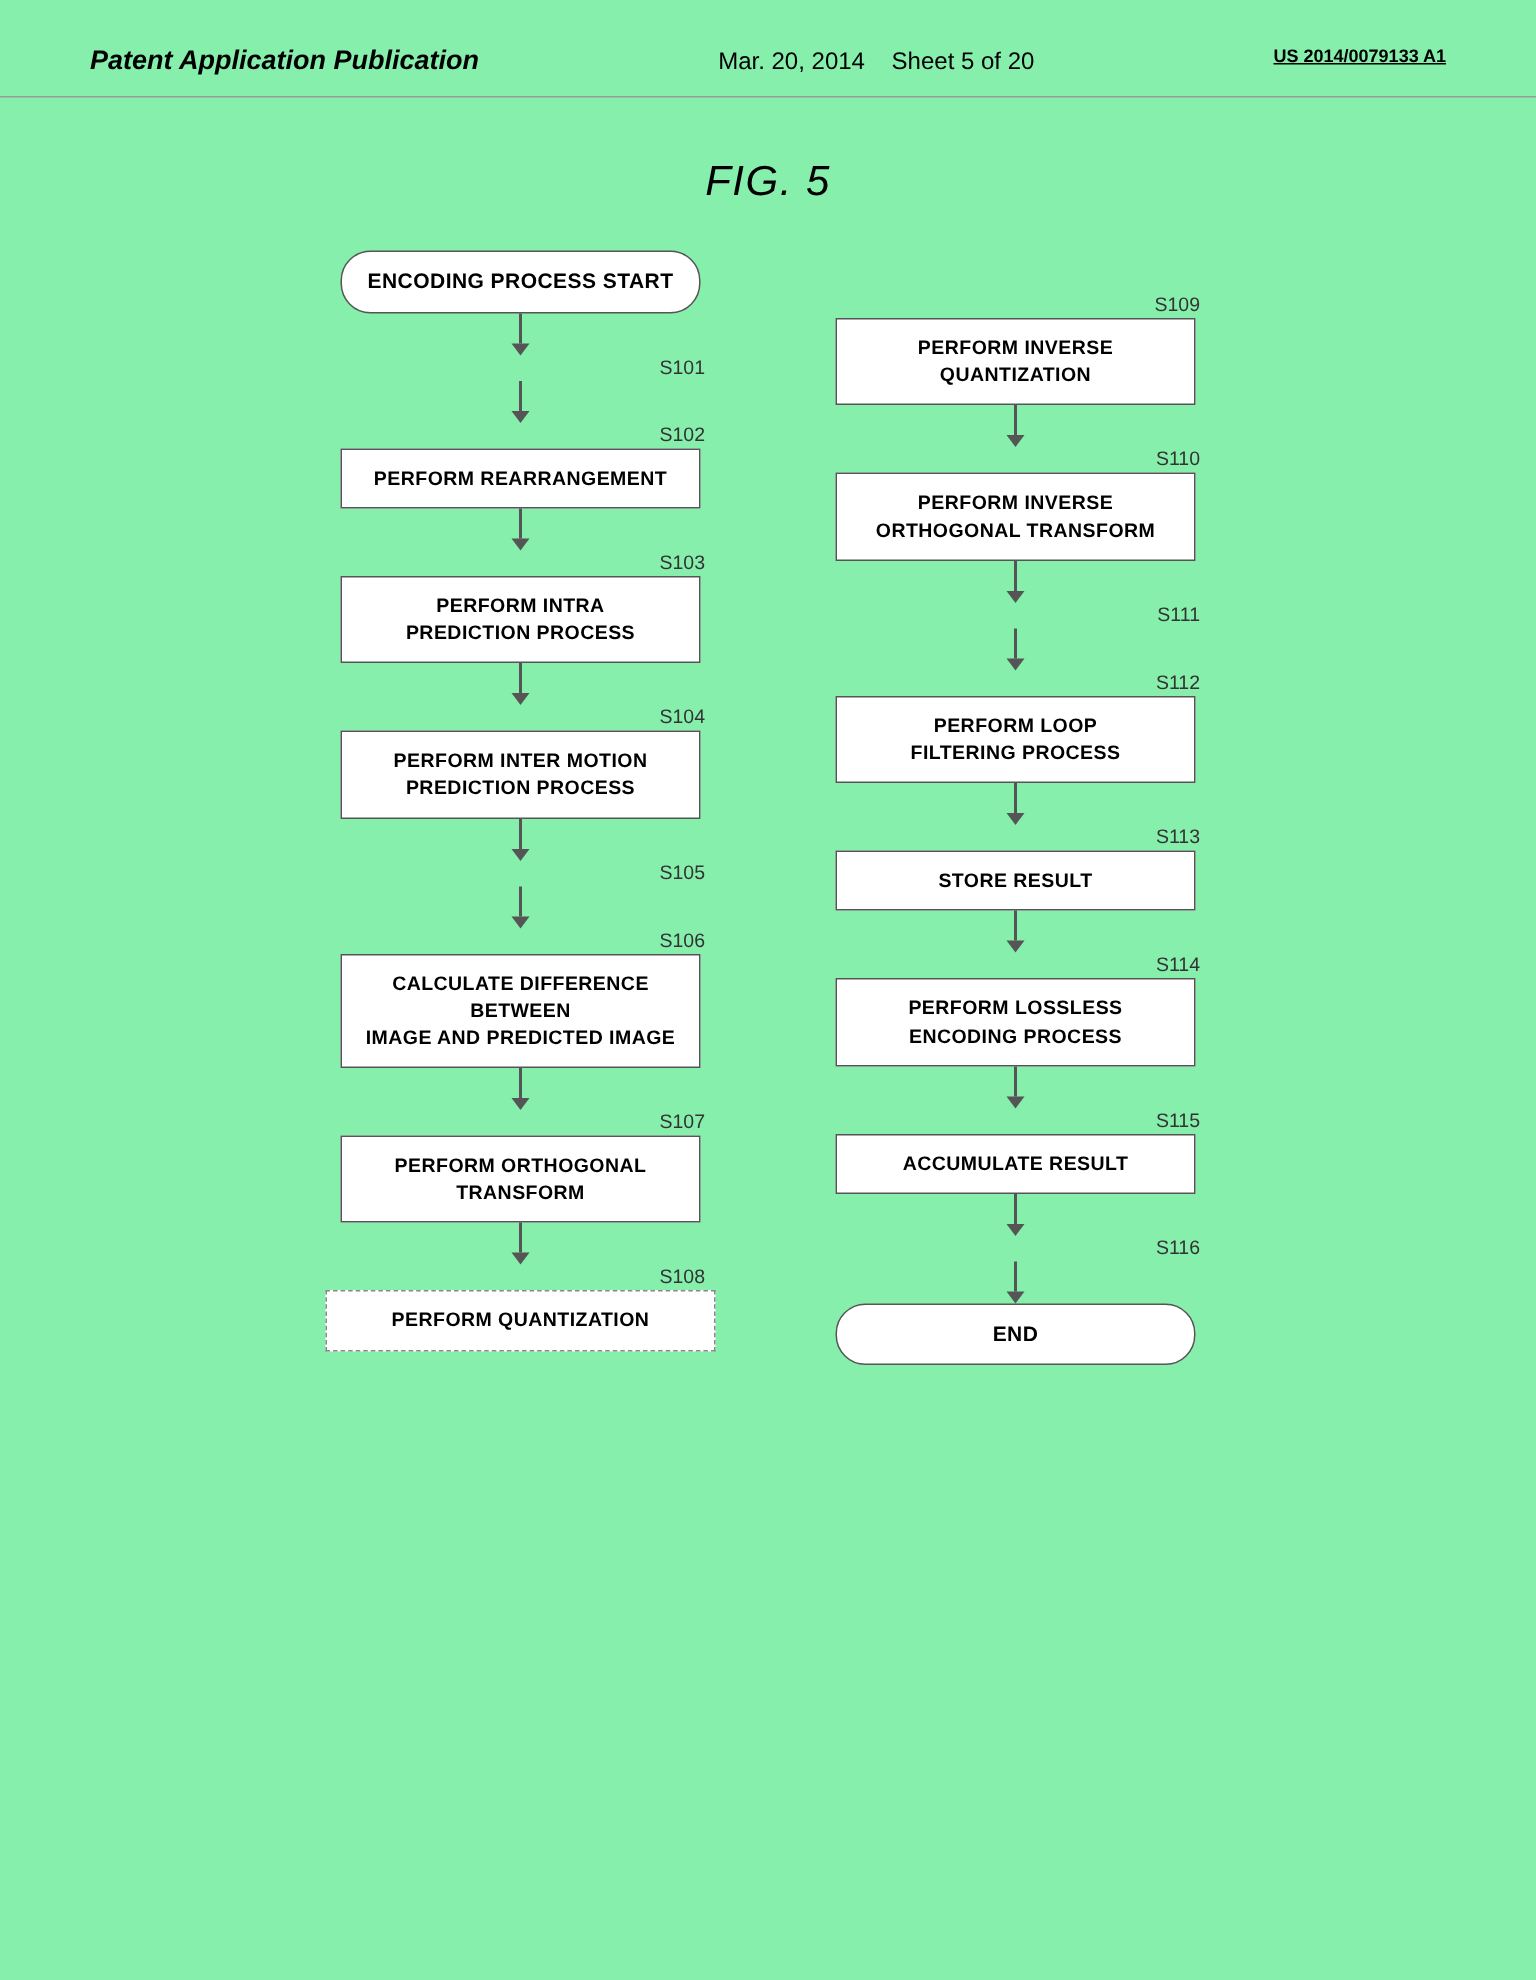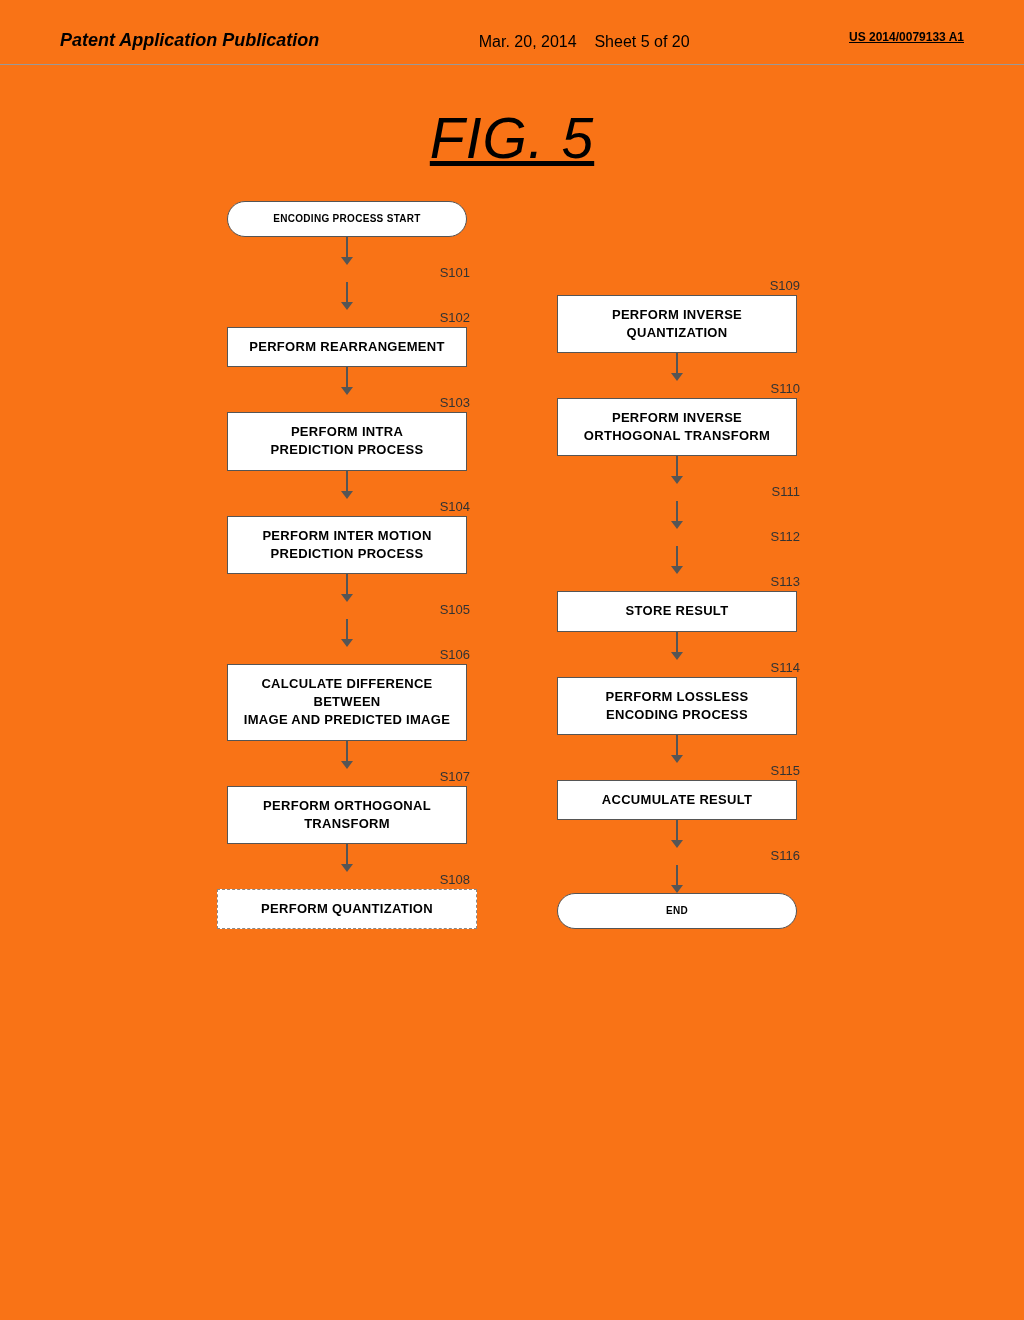--- a/index.html
+++ b/index.html
@@ -8,21 +8,21 @@
       font-family: Arial, Helvetica, sans-serif;
       width: 1024px;
       min-height: 1320px;
       position: relative;
       overflow-x: hidden;
     }
 
     .page {
       width: 1024px;
       min-height: 1320px;
-      background: #f97316;
+      background: #86efac;
       padding: 0;
       position: relative;
     }
 
     .header {
       display: flex;
       justify-content: space-between;
       align-items: flex-start;
       padding: 30px 60px 10px 60px;
       border-bottom: 1px solid #999;
@@ -41,35 +41,34 @@
     }
 
     .header-right {
       font-size: 12px;
       font-weight: bold;
       text-decoration: underline;
     }
 
     .figure-title {
       text-align: center;
-      font-size: 57px;
+      font-size: 28px;
       font-style: italic;
       font-weight: normal;
       margin: 40px 0 30px 0;
       letter-spacing: 1px;
-      text-decoration: underline;
     }
 
     
     .rounded-rect {
       border: 1.5px solid #555;
       border-radius: 20px;
       padding: 10px 14px;
       text-align: center;
-      font-size: 10px;
+      font-size: 14px;
       font-weight: bold;
       letter-spacing: 0.3px;
       width: 240px;
       line-height: 1.4;
       background: #fff;
     }
 
     .rect {
       border: 1.5px solid #555;
       border-radius: 0;
@@ -193,34 +192,35 @@
       <div class="arrow-down"></div>
       <div class="step-label">S107</div>
       <div class="rect">PERFORM ORTHOGONAL<br>TRANSFORM</div>
 
       <div class="arrow-down"></div>
       <div class="step-label">S108</div>
       <div class="dashed-rect">PERFORM QUANTIZATION</div>
 
     </div>
 
-    <div class="flow-col" style="margin-top: 60px; justify-content: flex-end;">
+    <div class="flow-col" style="margin-top: 28px;">
 
       <div class="step-label">S109</div>
       <div class="rect">PERFORM INVERSE<br>QUANTIZATION</div>
 
       <div class="arrow-down"></div>
       <div class="step-label">S110</div>
       <div class="rect">PERFORM INVERSE<br>ORTHOGONAL TRANSFORM</div>
 
       <div class="arrow-down"></div>
       <div class="step-label">S111</div>
 
       <div class="arrow-down"></div>
       <div class="step-label">S112</div>
+      <div class="rect">PERFORM LOOP<br>FILTERING PROCESS</div>
 
       <div class="arrow-down"></div>
       <div class="step-label">S113</div>
       <div class="rect">STORE RESULT</div>
 
       <div class="arrow-down"></div>
       <div class="step-label">S114</div>
       <div class="rect">PERFORM LOSSLESS<br>ENCODING PROCESS</div>
 
       <div class="arrow-down"></div>

